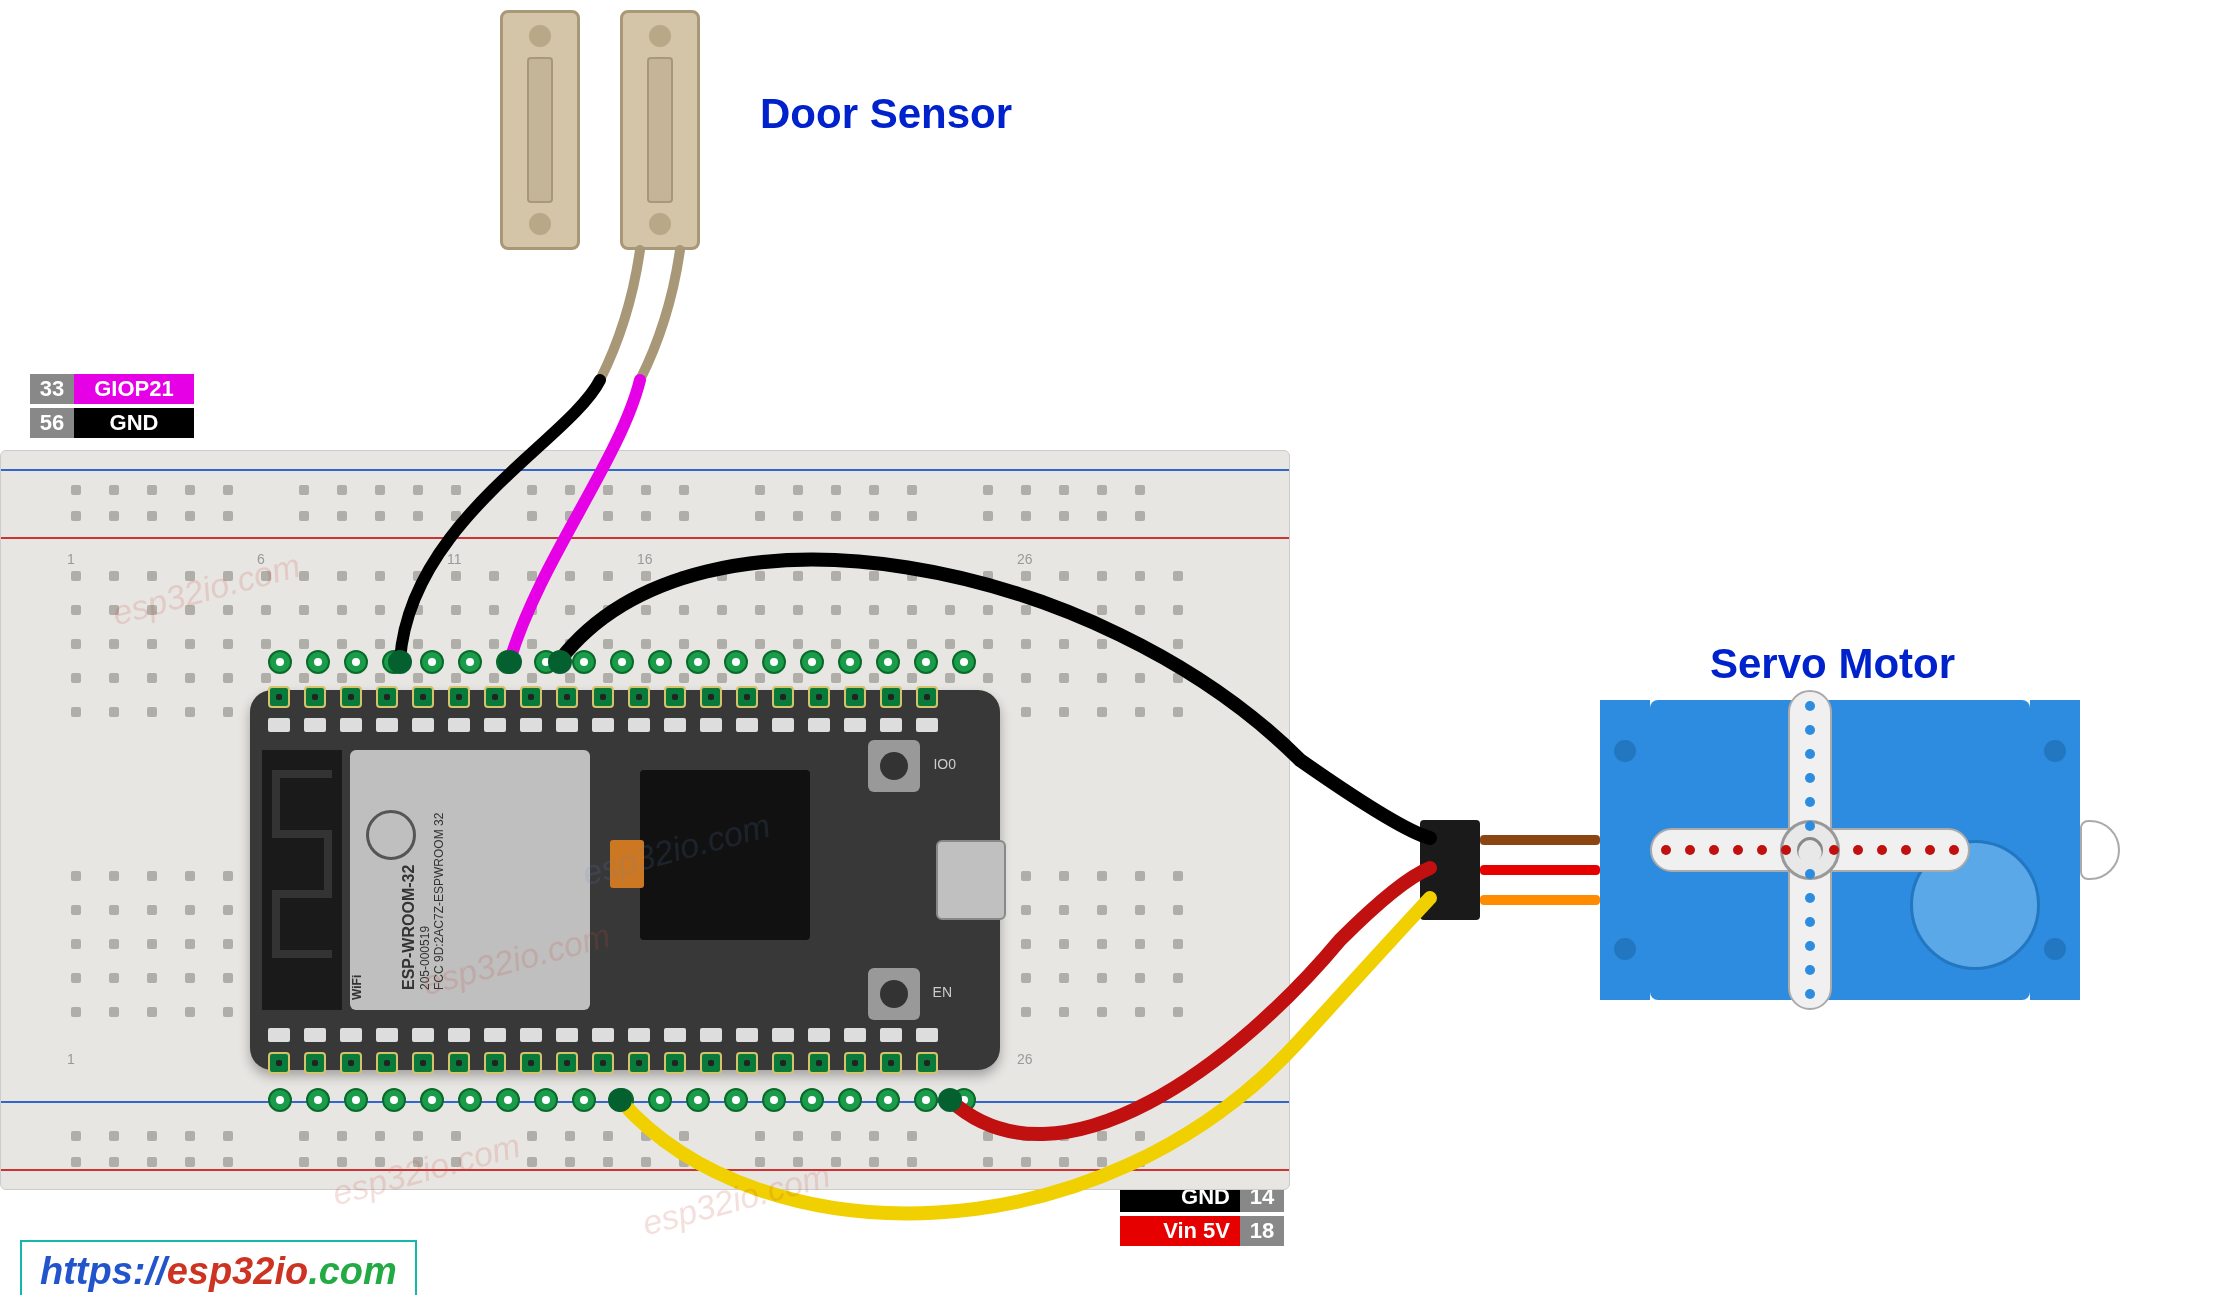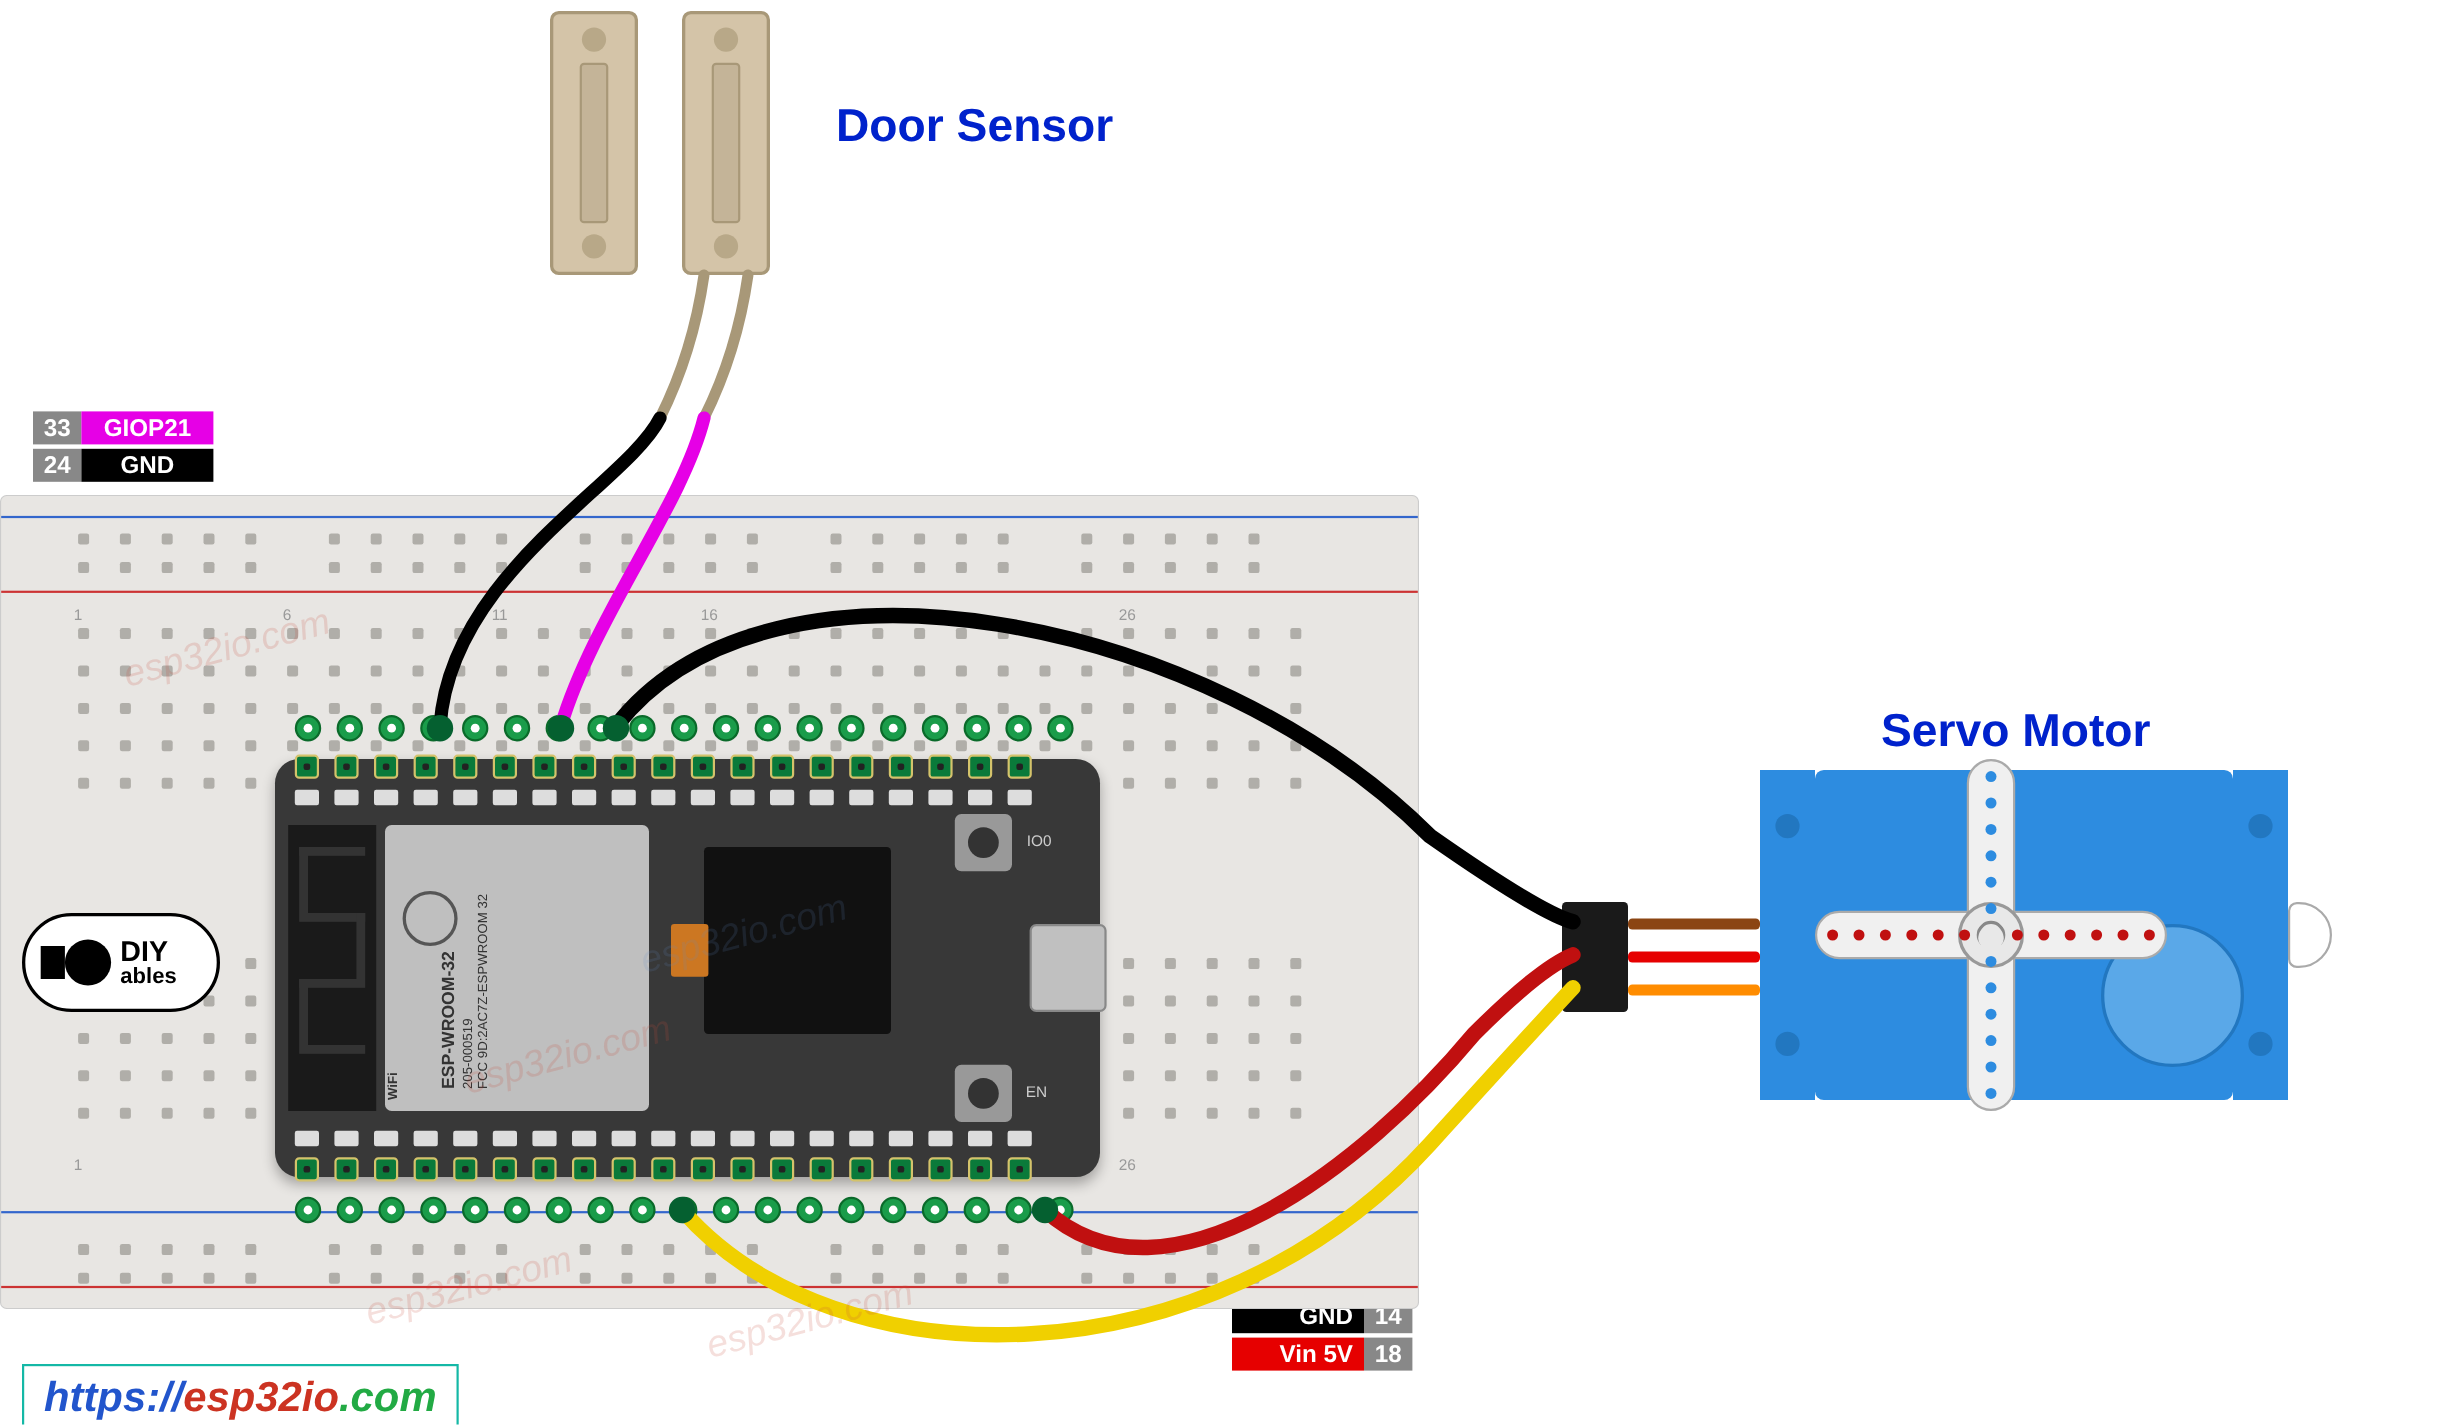--- a/index.html
+++ b/index.html
@@ -129,21 +129,21 @@
 
 <div class="lbl" style="left:1710px;top:640px;font-size:42px">Servo Motor</div>
 <div class="lbl" style="left:760px;top:90px;font-size:42px">Door Sensor</div>
 
 <div class="pin-tags" style="left:30px;top:374px">
   <div class="pin-row">
     <span class="pin-num">33</span>
     <span class="pin-label" style="background:#e600e6">GIOP21</span>
   </div>
   <div class="pin-row">
-    <span class="pin-num">24</span>
+    <span class="pin-num">56</span>
     <span class="pin-label" style="background:#000">GND</span>
   </div>
 </div>
 
 <div class="pin-tags" style="left:1120px;top:1148px">
   <div class="pin-row rev">
     <span class="pin-num">10</span>
     <span class="pin-label" style="background:#e6b800">GIOP26</span>
   </div>
   <div class="pin-row rev">
@@ -801,27 +801,20 @@
   <path d="M 560 660 C 700 480, 1100 560, 1300 760 Q 1400 830 1430 838" stroke="#000" stroke-width="14"></path>
   <circle cx="560" cy="662" r="12" fill="#056030"></circle>
 
   <path d="M 950 1100 C 1060 1200, 1240 1060, 1340 940 Q 1400 880 1430 868" stroke="#c01010" stroke-width="14"></path>
   <circle cx="950" cy="1100" r="12" fill="#056030"></circle>
 
   <path d="M 620 1100 C 760 1260, 1100 1260, 1300 1040 Q 1400 930 1430 898" stroke="#f0d000" stroke-width="14"></path>
   <circle cx="620" cy="1100" r="12" fill="#056030"></circle>
 </svg>
 
-<div class="diyables">
-  <div class="icon"></div>
-  <div>
-    <div style="line-height:1">DIY</div>
-    <div style="font-size:20px;line-height:1">ables</div>
-  </div>
-</div>
 
 <div class="url-box">
   <span class="h">https://</span><span class="e">esp32io</span><span class="d">.com</span>
 </div>
 
 <div class="wm" style="left:110px;top:570px">esp32io.com</div>
 <div class="wm" style="left:420px;top:940px">esp32io.com</div>
 <div class="wm" style="left:580px;top:830px;color:rgba(100,140,200,0.15)">esp32io.com</div>
 <div class="wm" style="left:330px;top:1150px">esp32io.com</div>
 <div class="wm" style="left:640px;top:1180px">esp32io.com</div>

